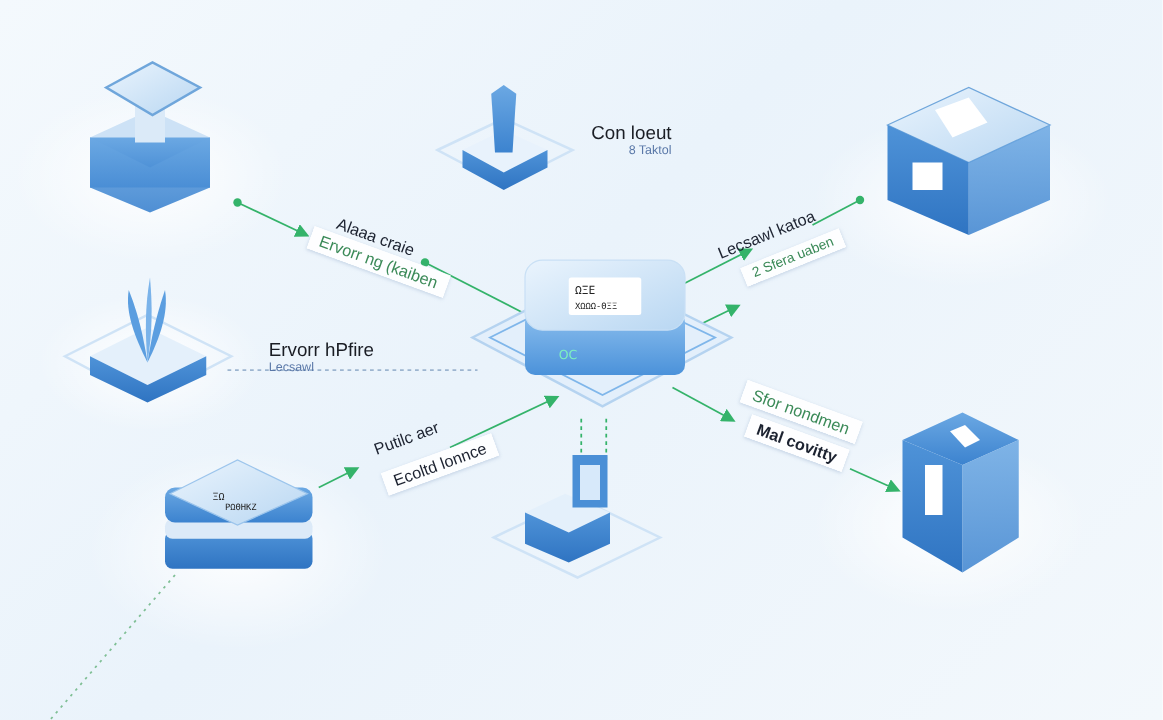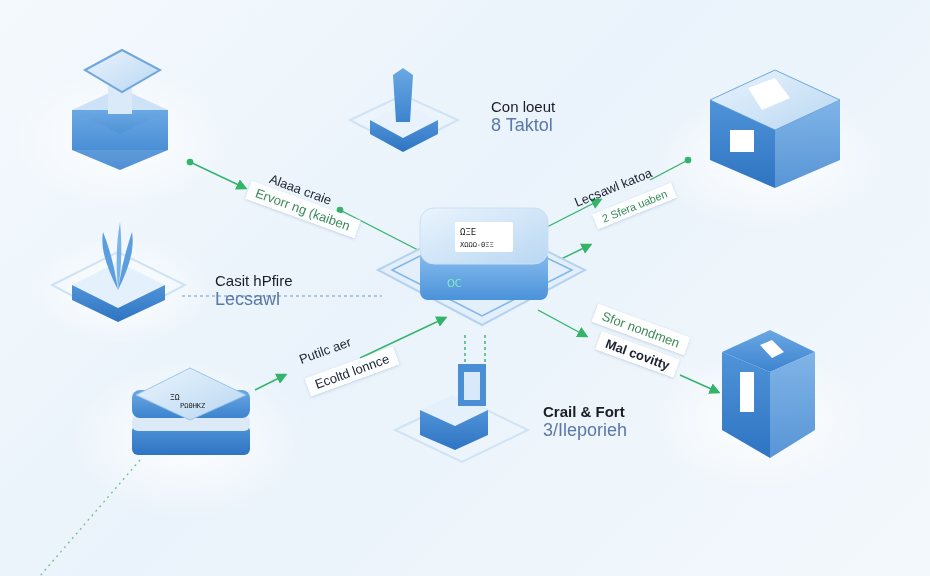--- a/index.html
+++ b/index.html
@@ -2,21 +2,21 @@
 <html><head>
 <meta charset="utf-8">
 <style>
   html,body{margin:0;padding:0;}
   body{width:930px;height:576px;overflow:hidden;position:relative;
     background:linear-gradient(135deg,#f4f9fd 0%,#eaf3fb 45%,#f3f8fc 100%);
     font-family:"Liberation Sans",sans-serif;}
   #stage{position:absolute;left:0;top:0;width:930px;height:576px;}
   .abs{position:absolute;}
   .lbl-title{font-size:15px;color:#1a1d24;font-weight:normal;white-space:nowrap;}
-  .lbl-sub{font-size:18px;color:#5a78a8;white-space:nowrap;}
+  .lbl-sub{font-size:10px;color:#5a78a8;white-space:nowrap;}
   .tag{position:absolute;white-space:nowrap;font-size:13px;color:#1c2230;}
   .tag.card{background:rgba(255,255,255,0.9);padding:2px 8px;box-shadow:0 1px 3px rgba(120,150,190,0.35);}
   .tag.green{color:#3b8a58;}
 </style>
 </head>
 <body>
 
 <div id="stage">
 
   <svg class="abs" style="left:0;top:0" width="930" height="576">
@@ -135,39 +135,35 @@
 
     <g>
       <polygon points="722,352 770,330 815,352 770,372" fill="url(#gSide)"></polygon>
       <polygon points="722,352 770,372 770,458 722,430" fill="url(#gSideDark)"></polygon>
       <polygon points="770,372 815,352 815,430 770,458" fill="url(#gSide)" opacity="0.85"></polygon>
       <rect x="740" y="372" width="14" height="40" fill="#ffffff"></rect>
       <polygon points="760,345 772,340 784,352 772,358" fill="#ffffff"></polygon>
     </g>
   </svg>
 
-  <div class="abs" style="left:491px;top:98px;">
+  <div class="abs" style="left:473px;top:98px;text-align:right;">
     <div class="lbl-title">Con loeut</div>
     <div class="lbl-sub">8 Taktol</div>
   </div>
 
   <div class="tag" style="left:268px;top:182px;transform:rotate(20deg);">Alaaa craie</div>
   <div class="tag card green" style="left:245px;top:200px;transform:rotate(20deg);">Ervorr ng (kaiben</div>
 
   <div class="tag" style="left:572px;top:180px;transform:rotate(-22deg);">Lecsawl katoa</div>
   <div class="tag card green" style="left:592px;top:198px;transform:rotate(-22deg);font-size:11px;">2 Sfera uaben</div>
 
   <div class="abs" style="left:215px;top:272px;">
-    <div class="lbl-title">Casit hPfire</div>
+    <div class="lbl-title">Ervorr hPfire</div>
     <div class="lbl-sub">Lecsawl</div>
   </div>
 
   <div class="tag" style="left:298px;top:343px;transform:rotate(-20deg);">Putilc aer</div>
   <div class="tag card" style="left:305px;top:362px;transform:rotate(-20deg);">Ecoltd lonnce</div>
 
   <div class="tag card green" style="left:592px;top:320px;transform:rotate(20deg);">Sfor nondmen</div>
   <div class="tag card" style="left:596px;top:345px;transform:rotate(20deg);font-weight:bold;">Mal covitty</div>
 
-  <div class="abs" style="left:543px;top:403px;">
-    <div class="lbl-title" style="font-weight:bold;">Crail &amp; Fort</div>
-    <div class="lbl-sub">3/Ileporieh</div>
-  </div>
 </div>
 
 </body></html>

